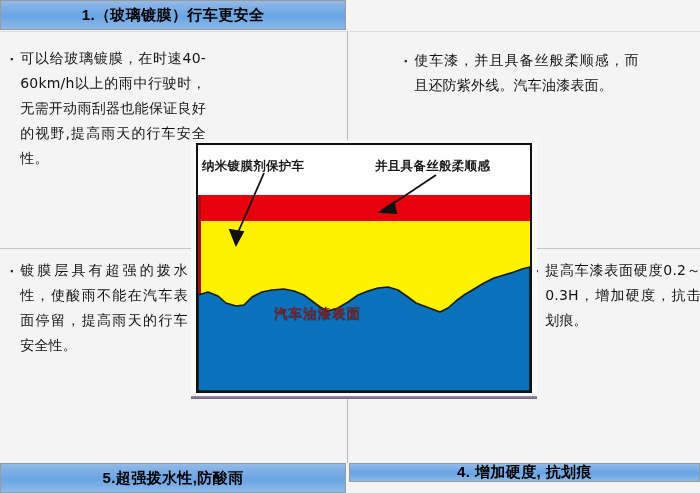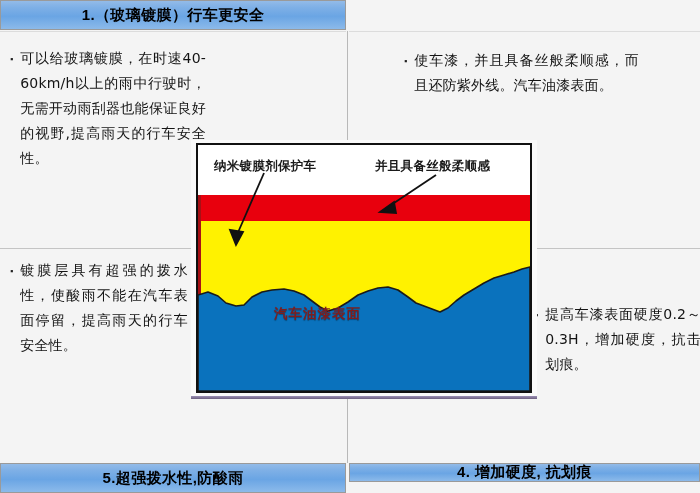--- a/index.html
+++ b/index.html
@@ -54,21 +54,21 @@
     font-size:14px;
     line-height:25px;
     color:#141414;
     font-family:"DejaVu Sans","Liberation Sans",sans-serif;
     letter-spacing:0.2px;
     text-align:justify;
   }
   #cell-tl{left:10px;top:46px;width:196px;}
   #cell-tr{left:404px;top:48px;width:235px;}
   #cell-bl{left:10px;top:258px;width:178px;}
-  #cell-br{left:535px;top:258px;width:166px;margin-top:44px;}
+  #cell-br{left:535px;top:258px;width:166px;}
 
   
   #diagram{
     position:absolute;left:196px;top:143px;width:336px;height:250px;
     background:#ffffff;
     border:2px solid #111;
     box-sizing:border-box;
     overflow:hidden;
   }
   #diag-frame-shadow{
@@ -79,21 +79,21 @@
   .diag-red{position:absolute;left:0;top:50px;width:100%;height:26px;background:#e8000d;}
   .diag-yellow{position:absolute;left:0;top:76px;width:100%;height:120px;background:#fff200;}
   .diag-left-edge{position:absolute;left:0;top:50px;width:3px;height:136px;background:#a71116;}
   .diag-svg{position:absolute;left:0;top:0;width:100%;height:100%;}
   .diag-label{
     position:absolute;
     font-size:12.5px;font-weight:bold;color:#1a1a1a;
     font-family:"DejaVu Sans","Liberation Sans",sans-serif;
     white-space:nowrap;letter-spacing:0.3px;
   }
-  #lbl-left{left:16px;top:13px;}
+  #lbl-left{left:4px;top:13px;}
   #lbl-right{left:177px;top:13px;}
   #lbl-bottom{
     position:absolute;left:76px;top:160px;
     font-size:13.5px;font-weight:bold;color:#7f1d1d;
     font-family:"DejaVu Sans","Liberation Sans",sans-serif;
     white-space:nowrap;letter-spacing:1px;
     text-shadow:0 1px 1px rgba(0,0,0,0.35);
   }
   
   #purple-strip{position:absolute;left:191px;top:396px;width:346px;height:3px;

